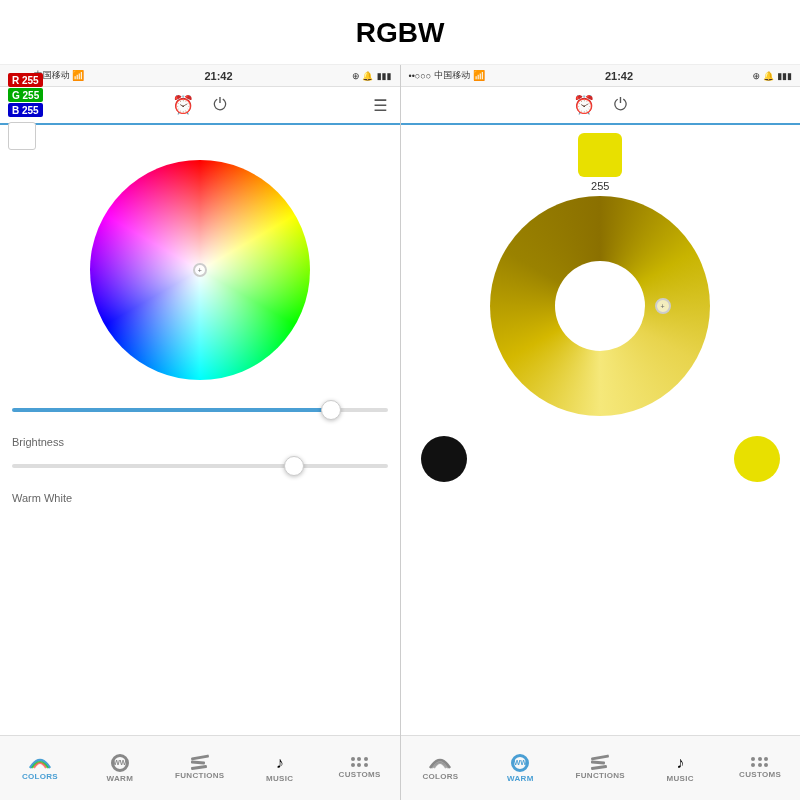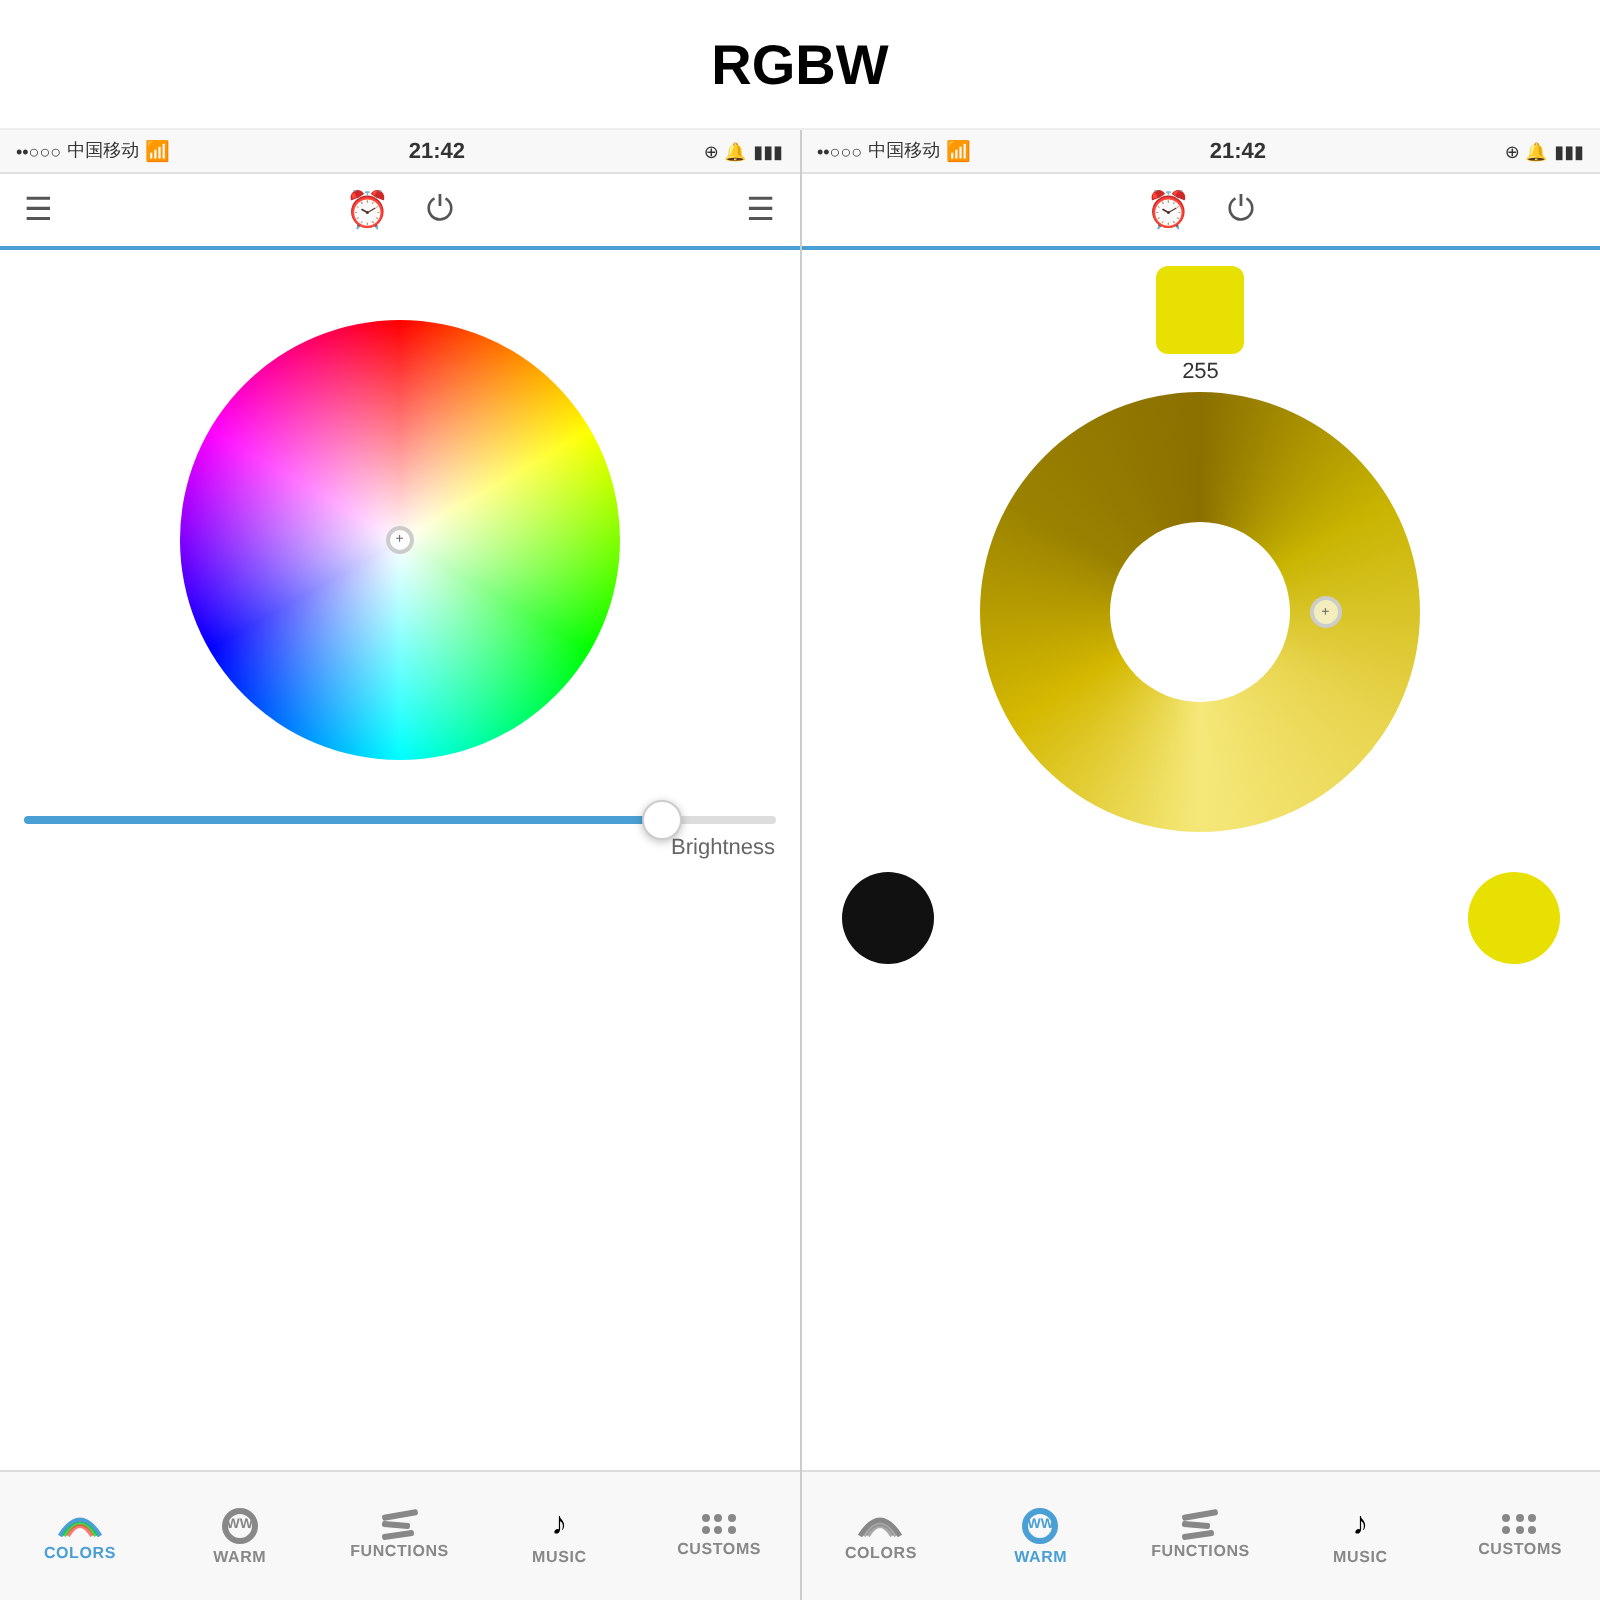--- a/index.html
+++ b/index.html
@@ -182,24 +182,24 @@
       background: #fff;
       border: 1px solid #ccc;
       border-radius: 50%;
       top: 50%;
       transform: translateY(-50%);
       box-shadow: 0 1px 4px rgba(0,0,0,0.25);
     }
     .brightness-thumb { left: calc(85% - 10px); }
     .warmwhite-thumb { left: calc(75% - 10px); }
     .slider-label {
-      text-align: right;
+      text-align: left;
       font-size: 11px;
       color: #666;
-      margin-top: 6px;
+      margin-top: 24px;
     }
 
     
     .right-top {
       display: flex;
       justify-content: center;
       align-items: flex-start;
       padding: 6px 8px 0;
       gap: 10px;
     }
@@ -371,35 +371,47 @@
         </div>
         <div style="display:flex;gap:18px;align-items:center;">
           <span style="font-size:18px;color:#4a9fd4;">⏰</span>
           <span style="font-size:17px;color:#555;">⏻</span>
         </div>
         <div class="nav-bar-icons">
           <span style="font-size:16px;color:#555;">☰</span>
         </div>
       </div>
 
+      <div class="rgb-indicators">
+        <div class="rgb-row r">R 255</div>
+        <div class="rgb-row g">G 255</div>
+        <div class="rgb-row b">B 255</div>
+        <div class="white-swatch"></div>
+      </div>
 
       <div class="color-wheel-container" style="margin-top:35px;">
         <div class="color-wheel">
           <div class="wheel-center-dot">
             <span style="position:absolute;top:50%;left:50%;transform:translate(-50%,-50%);font-size:7px;color:#666;">+</span>
           </div>
         </div>
       </div>
 
       <div class="sliders-area" style="margin-top:20px;">
         <div class="slider-row">
           <div class="slider-track brightness-track">
             <div class="slider-thumb brightness-thumb"></div>
           </div>
           <div class="slider-label">Brightness</div>
+        </div>
+        <div class="slider-row" style="margin-top:16px;">
+          <div class="slider-track warmwhite-track" style="background:#ddd;">
+            <div class="slider-thumb warmwhite-thumb"></div>
+          </div>
+          <div class="slider-label">Warm White</div>
         </div>
       </div>
 
       <div class="bottom-nav">
 
         <div class="nav-item active">
           <svg width="24" height="14" viewBox="0 0 24 14">
             <path d="M2,12 Q12,-4 22,12" fill="none" stroke="#4a9fd4" stroke-width="2.5"></path>
             <path d="M4,12 Q12,0 20,12" fill="none" stroke="#00cc00" stroke-width="2" opacity="0.7"></path>
             <path d="M6,12 Q12,2 18,12" fill="none" stroke="#ff4444" stroke-width="2" opacity="0.7"></path>

